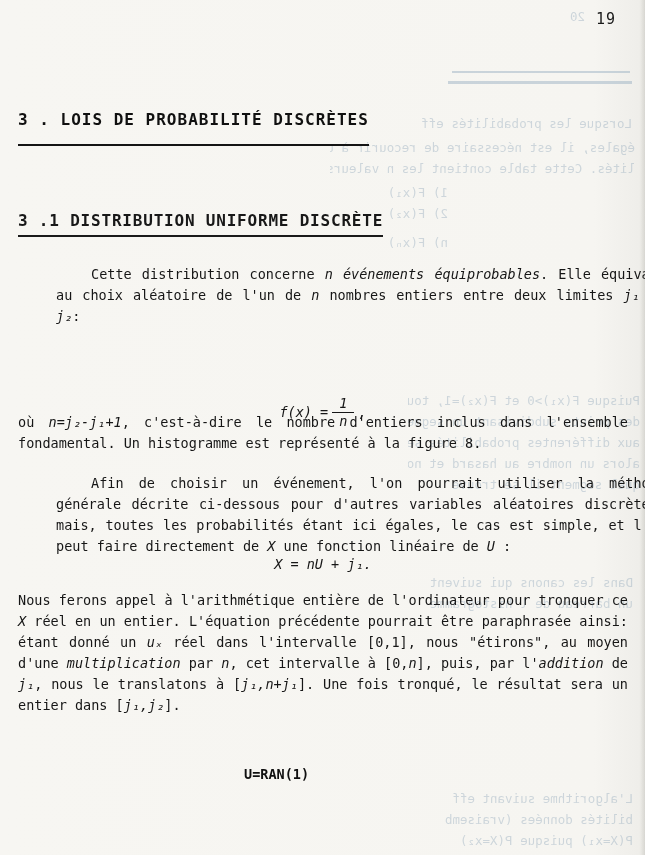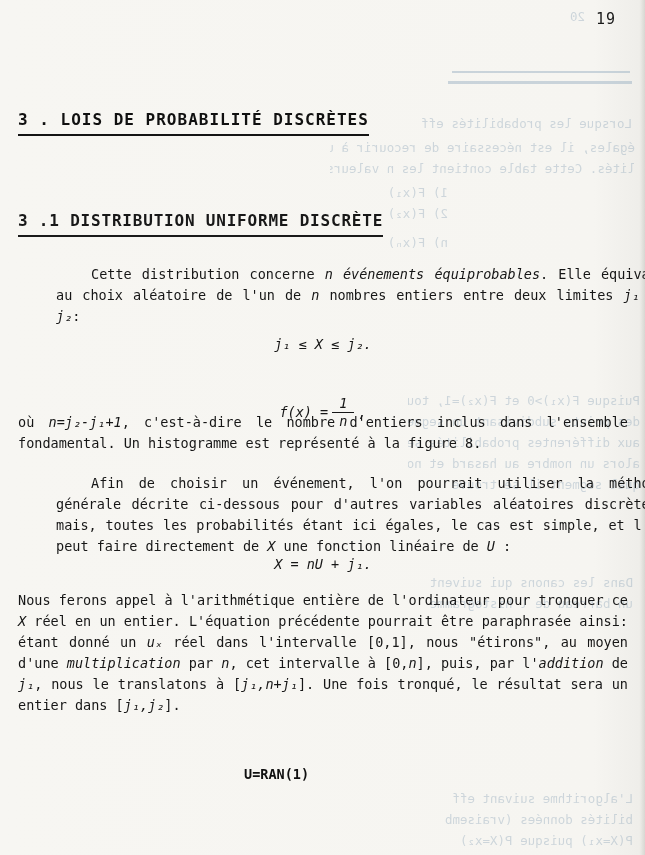--- a/index.html
+++ b/index.html
@@ -10,21 +10,21 @@
     color:#161616;
     position:relative;
     overflow:hidden;
   }
   .page{position:absolute;inset:0;background:linear-gradient(90deg,#f7f6f2 0%,#f6f5f1 92%,#efeeea 99%,#e9e8e3 100%);}
   .edge-shadow{position:absolute;top:0;right:0;width:5px;height:855px;background:linear-gradient(90deg,rgba(0,0,0,0) 0%,rgba(90,90,85,0.12) 100%);}
   .pageno{position:absolute;top:10px;left:596px;font-size:15px;letter-spacing:1px;color:#1a1a1a;}
   .h1{
     position:absolute;top:110px;left:18px;
     font-size:16px;font-weight:bold;letter-spacing:1px;
-    border-bottom:2.5px solid #141414;padding-bottom:5px;
+    border-bottom:2.5px solid #141414;padding-bottom:15px;
     white-space:nowrap;color:#101010;
   }
   .h2{
     position:absolute;top:211px;left:18px;
     font-size:16px;font-weight:bold;letter-spacing:0.8px;
     border-bottom:2px solid #1a1a1a;padding-bottom:5px;
     white-space:nowrap;color:#181818;
   }
   .para{
     position:absolute;left:18px;width:610px;
@@ -82,21 +82,20 @@
 P(X=x₁) puisque P(X=x₂)</div>
 
   <div class="pageno">19</div>
 
   <div class="h1">3 .  LOIS DE PROBABILITÉ DISCRÈTES</div>
 
   <div class="h2">3 .1  DISTRIBUTION UNIFORME DISCRÈTE</div>
 
   <div class="para indent" style="top:264px;"><span>Cette distribution concerne </span><span class="it">n événements équiprobables</span><span>. Elle équivaut au choix aléatoire de l'un de </span><span class="it">n</span><span> nombres entiers entre deux limites </span><span class="it">j₁</span><span> et </span><span class="it">j₂</span><span>:</span></div>
 
-  <div class="formula" style="top:336px;">j₁ ≤ X ≤ j₂.</div>
 
 
   <div class="formula" style="top:396px;">
     <span>f(x) =</span><span class="frac">
         <span class="num">1</span>
         <span class="den">n</span>
       </span><span>,</span>
   </div>
 
   <div class="para" style="top:412px;"><span>où </span><span class="it">n=j₂-j₁+1</span><span>, c'est-à-dire le nombre d'entiers inclus dans l'ensemble fondamental. Un histogramme est représenté à la figure 8.</span></div>

